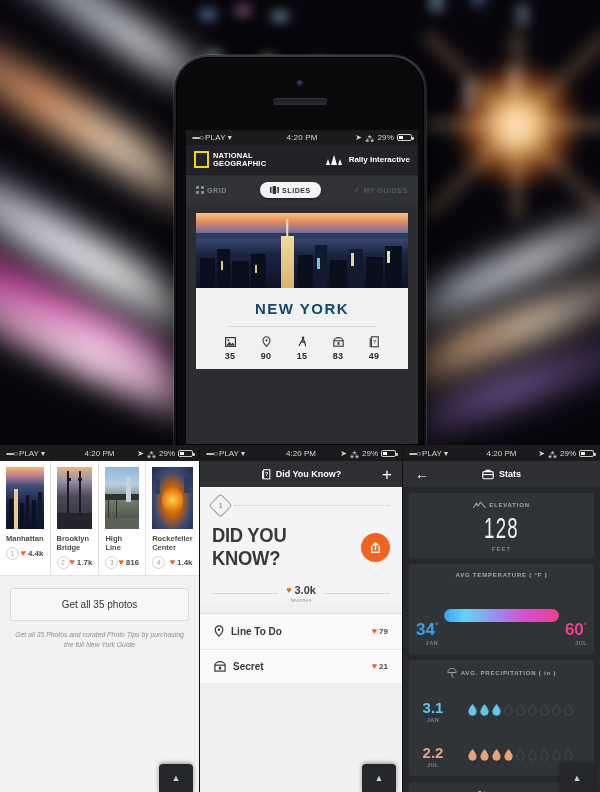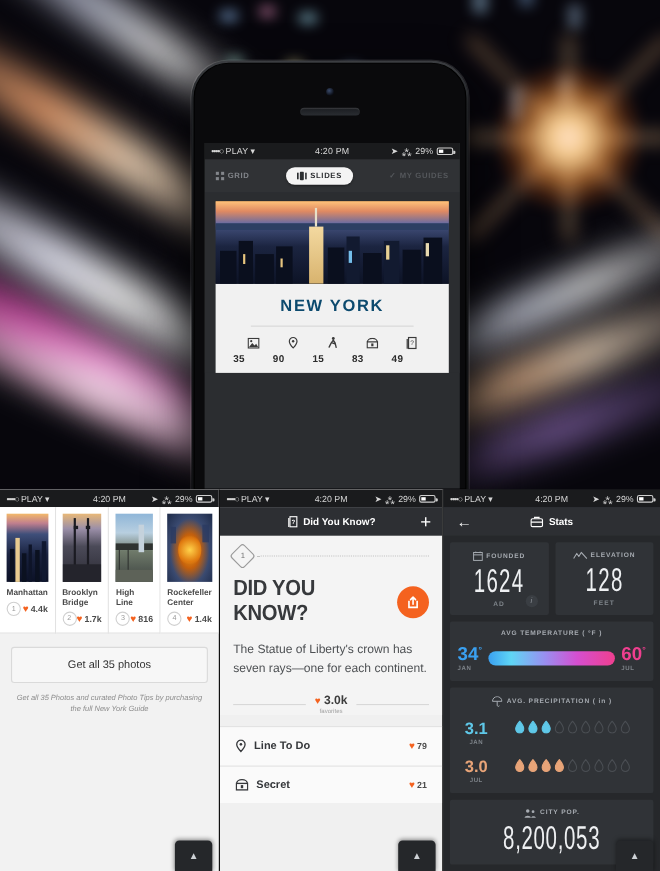--- a/index.html
+++ b/index.html
@@ -114,21 +114,21 @@
   .esb { position:absolute; left:40%; bottom:0; width:13px; height:52px;
     background:linear-gradient(180deg,#f3d9a0,#d8b36e); }
   .esb:before { content:""; position:absolute; left:50%; top:-17px; transform:translateX(-50%);
     width:1.5px; height:17px; background:#e8e0c8; }
 
   .name-card { background:#f1f1f1; padding:12px 10px 8px; text-align:center; }
   .city-name { font-size:15px; font-weight:bold; letter-spacing:1.5px; color:#0c4a6e;
     font-family:"Liberation Sans", sans-serif; }
   .divider { height:1px; background:#d7d7d7; margin:9px 22px 8px; }
   .stats-row { display:flex; justify-content:space-between; padding:0 6px; }
-  .stat-cell { text-align:left; flex:1; }
+  .stat-cell { text-align:center; flex:1; }
   .stat-ico { color:#3a3a3a; height:13px; display:flex; align-items:center; justify-content:center; }
   .stat-num { font-size:9px; color:#2b2b2b; margin-top:3px; font-weight:bold; letter-spacing:.3px; }
 
   
   .bottom { position:absolute; left:0; top:445px; width:600px; height:347px; display:flex; }
   .pane { position:relative; overflow:hidden; }
   .pane-1 { width:199px; background:#f2f2f2; }
   .pane-2 { width:204px; background:#f0f0f0; border-left:1px solid #111; border-right:1px solid #111; }
   .pane-3 { width:197px; background:#26282b; }
 
@@ -188,28 +188,28 @@
     font-family:"Liberation Sans Narrow","Liberation Sans",sans-serif; transform:scaleX(.62); letter-spacing:2px; }
   .sbox-u { font-size:6px; letter-spacing:1px; color:#7e848a; margin-top:2px; font-weight:bold; }
   .info-i { position:absolute; right:10px; bottom:7px; width:11px; height:11px; border-radius:50%;
     background:#3a3e43; color:#8d9298; font-size:7px; font-style:italic;
     display:flex; align-items:center; justify-content:center; }
 
   .sblock { background:#303337; border-radius:2px; margin-top:6px; padding:8px 7px; }
   .sblock-h { font-size:6px; letter-spacing:.8px; color:#a6abb1; text-align:center;
     font-weight:bold; display:flex; align-items:center; justify-content:center; gap:4px; }
   .temp-row { display:flex; align-items:center; gap:6px; margin-top:7px; }
-  .temp-end { text-align:left; flex:0 0 auto; }
+  .temp-end { text-align:right; flex:0 0 auto;margin-top:36px; }
   .temp-n { font-size:17px; font-weight:bold; line-height:1; }
   .temp-n sup { font-size:8px; }
   .temp-l { font-size:5.5px; color:#7e848a; margin-top:2px; font-weight:bold; letter-spacing:.5px; }
   .temp-bar { flex:1; height:13px; border-radius:7px;
     background:linear-gradient(90deg,#3aa0f0 0%,#5fd6f5 18%,#9a8ef0 45%,#d44fd0 70%,#ef3f8f 100%); }
 
-  .precip-row { display:flex; align-items:flex-start; gap:18px; margin-top:12px; }
+  .precip-row { display:flex; align-items:center; gap:18px; margin-top:22px; }
   .precip-n { flex:0 0 34px; text-align:center; }
   .precip-v { font-size:15px; font-weight:bold; line-height:1; }
   .drops { display:flex; gap:3px; flex:1; }
   .drop { font-size:11px; line-height:1; }
 
   .scroll-top { position:absolute; right:6px; bottom:0; width:34px; height:28px;
     background:#25272a; border-radius:4px 4px 0 0; color:#cdd1d5;
     display:flex; align-items:center; justify-content:center; font-size:9px;
     box-shadow:0 -1px 4px rgba(0,0,0,.4); }
 </style>
@@ -262,20 +262,37 @@
             <div class="sb-right">
               <span>➤</span>
               <span>⁂</span>
               <span>29%</span>
               <span class="batt">
                   <i></i>
                 </span>
             </div>
           </div>
 
+          <div class="navbar">
+            <div class="natgeo">
+              <div class="ng-box"></div>
+              <div>
+                <div class="ng-txt">NATIONAL</div>
+                <div class="ng-txt">GEOGRAPHIC</div>
+              </div>
+            </div>
+            <div class="rally">
+              <svg width="22" height="12" viewBox="0 0 22 12">
+                <path d="M3 11 L5 5 L7 11 Z" fill="#fff"></path>
+                <path d="M8 11 L11 1 L14 11 Z" fill="#fff"></path>
+                <path d="M15 11 L17 5 L19 11 Z" fill="#fff"></path>
+              </svg>
+              <span>Rally Interactive</span>
+            </div>
+          </div>
 
           <div class="segbar">
             <div class="seg">
               <svg width="8" height="8" viewBox="0 0 8 8">
                 <rect x="0" y="0" width="3" height="3" fill="#83868b"></rect>
                   <rect x="5" y="0" width="3" height="3" fill="#83868b"></rect>
                 <rect x="0" y="5" width="3" height="3" fill="#83868b"></rect>
                   <rect x="5" y="5" width="3" height="3" fill="#83868b"></rect>
               </svg>
               <span>GRID</span>
@@ -519,21 +536,20 @@
         <div class="dyk-h">
           <div class="dyk-title">DID YOU KNOW?</div>
           <div class="share-btn">
             <svg width="13" height="13" viewBox="0 0 14 14">
               <path d="M3 5.5 L3 12 L11 12 L11 5.5" fill="none" stroke="#fff" stroke-width="1.6"></path>
               <path d="M7 9 L7 2 M7 2 L4.6 4.4 M7 2 L9.4 4.4" fill="none" stroke="#fff" stroke-width="1.6" stroke-linecap="round"></path>
             </svg>
           </div>
         </div>
 
-        <div class="dyk-body">The Statue of Liberty's crown has seven rays—one for each continent.</div>
 
         <div class="fav-row">
           <div class="fav-line"></div>
           <div class="fav-center">
             <div class="fav-big">
               <span class="shield">♥</span>
               <span>3.0k</span>
             </div>
             <div class="fav-lbl">favorites</div>
           </div>
@@ -597,33 +613,20 @@
             <rect x=".8" y="2.6" width="10.4" height="7.2" rx="1.4" fill="none" stroke="#fff" stroke-width="1.1"></rect>
             <path d="M.8 5.6 H11.2" stroke="#fff" stroke-width="1.1"></path>
           </svg>
         <span>Stats</span>
       </div>
 
       <div class="sp">
         <div class="sgrid">
           <div class="sbox">
             <div class="sbox-h">
-              <svg width="9" height="9" viewBox="0 0 10 10">
-                  <rect x=".6" y="1.4" width="8.8" height="8" fill="none" stroke="#a6abb1" stroke-width="1"></rect>
-                  <path d="M.6 3.8 H9.4" stroke="#a6abb1" stroke-width="1"></path>
-                  <path d="M2.8 .5 V2 M7.2 .5 V2" stroke="#a6abb1" stroke-width="1"></path>
-                </svg>
-              <span>FOUNDED</span>
-            </div>
-            <div class="sbox-v">1624</div>
-            <div class="sbox-u">AD</div>
-            <div class="info-i">i</div>
-          </div>
-          <div class="sbox">
-            <div class="sbox-h">
               <svg width="13" height="8" viewBox="0 0 14 8">
                   <path d="M.5 7 L3.6 2 L5.6 5 L8 1 L13.5 7" fill="none" stroke="#a6abb1" stroke-width="1.1" stroke-linejoin="round"></path>
                 </svg>
               <span>ELEVATION</span>
             </div>
             <div class="sbox-v">128</div>
             <div class="sbox-u">FEET</div>
           </div>
         </div>
 
@@ -684,21 +687,21 @@
                 <span class="drop" style="color: rgb(74, 78, 83); font-family: &quot;DejaVu Sans&quot;, sans-serif;"><svg width="9" height="12" viewBox="0 0 9 12">
                     <path d="M4.5 .6 C4.5 .6 .8 5 .8 7.6 A3.7 3.7 0 0 0 8.2 7.6 C8.2 5 4.5 .6 4.5 .6 Z" fill="none" stroke="#4a4e53" stroke-width="1"></path>
                   </svg></span>
                 <span class="drop" style="color: rgb(74, 78, 83); font-family: &quot;DejaVu Sans&quot;, sans-serif;"><svg width="9" height="12" viewBox="0 0 9 12">
                     <path d="M4.5 .6 C4.5 .6 .8 5 .8 7.6 A3.7 3.7 0 0 0 8.2 7.6 C8.2 5 4.5 .6 4.5 .6 Z" fill="none" stroke="#4a4e53" stroke-width="1"></path>
                   </svg></span>
               </div>
           </div>
           <div class="precip-row">
             <div class="precip-n">
-              <div class="precip-v" style="color:#e8a478;">3.0</div>
+              <div class="precip-v" style="color:#e8a478;">2.2</div>
               <div class="temp-l">JUL</div>
             </div>
             <div class="drops" id="drops-jul">
                 <span class="drop" style="color: rgb(232, 164, 120); font-family: &quot;DejaVu Sans&quot;, sans-serif;"><svg width="9" height="12" viewBox="0 0 9 12">
                     <path d="M4.5 .6 C4.5 .6 .8 5 .8 7.6 A3.7 3.7 0 0 0 8.2 7.6 C8.2 5 4.5 .6 4.5 .6 Z" fill="#e8a478" stroke="#e8a478" stroke-width="1"></path>
                   </svg></span>
                 <span class="drop" style="color: rgb(232, 164, 120); font-family: &quot;DejaVu Sans&quot;, sans-serif;"><svg width="9" height="12" viewBox="0 0 9 12">
                     <path d="M4.5 .6 C4.5 .6 .8 5 .8 7.6 A3.7 3.7 0 0 0 8.2 7.6 C8.2 5 4.5 .6 4.5 .6 Z" fill="#e8a478" stroke="#e8a478" stroke-width="1"></path>
                   </svg></span>
                 <span class="drop" style="color: rgb(232, 164, 120); font-family: &quot;DejaVu Sans&quot;, sans-serif;"><svg width="9" height="12" viewBox="0 0 9 12">

